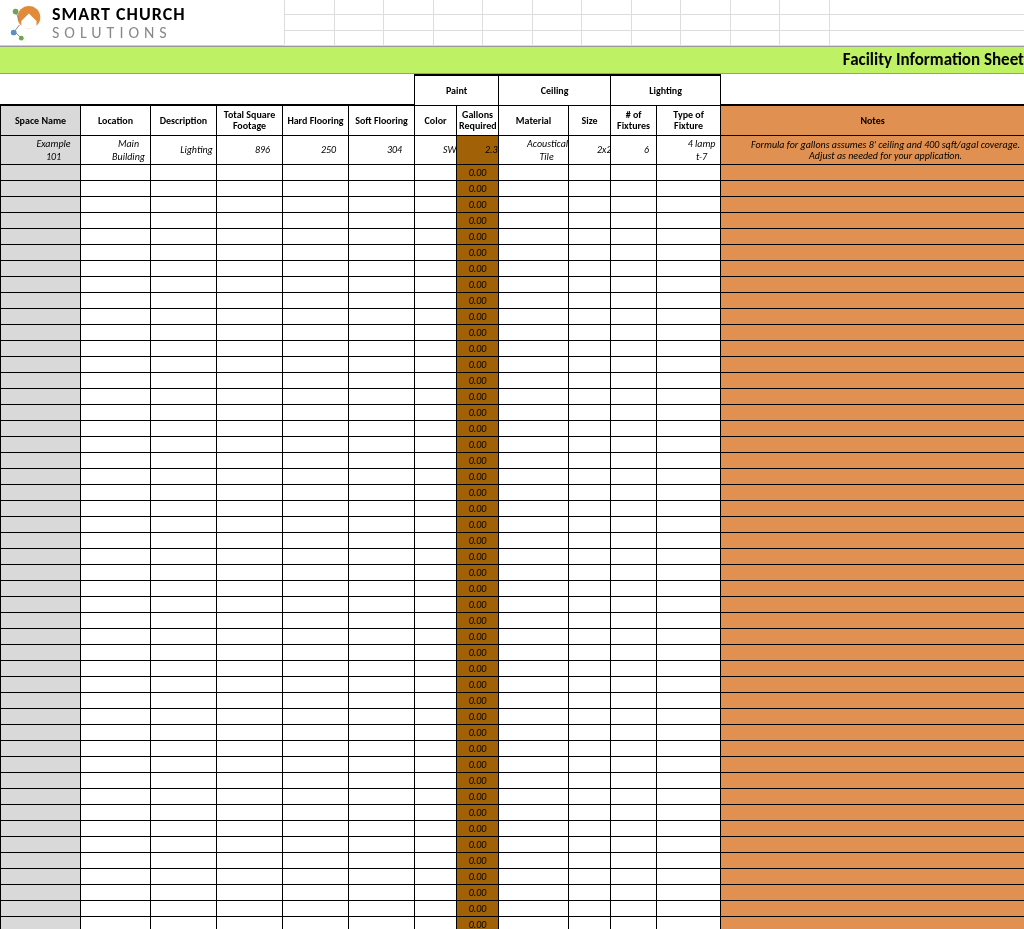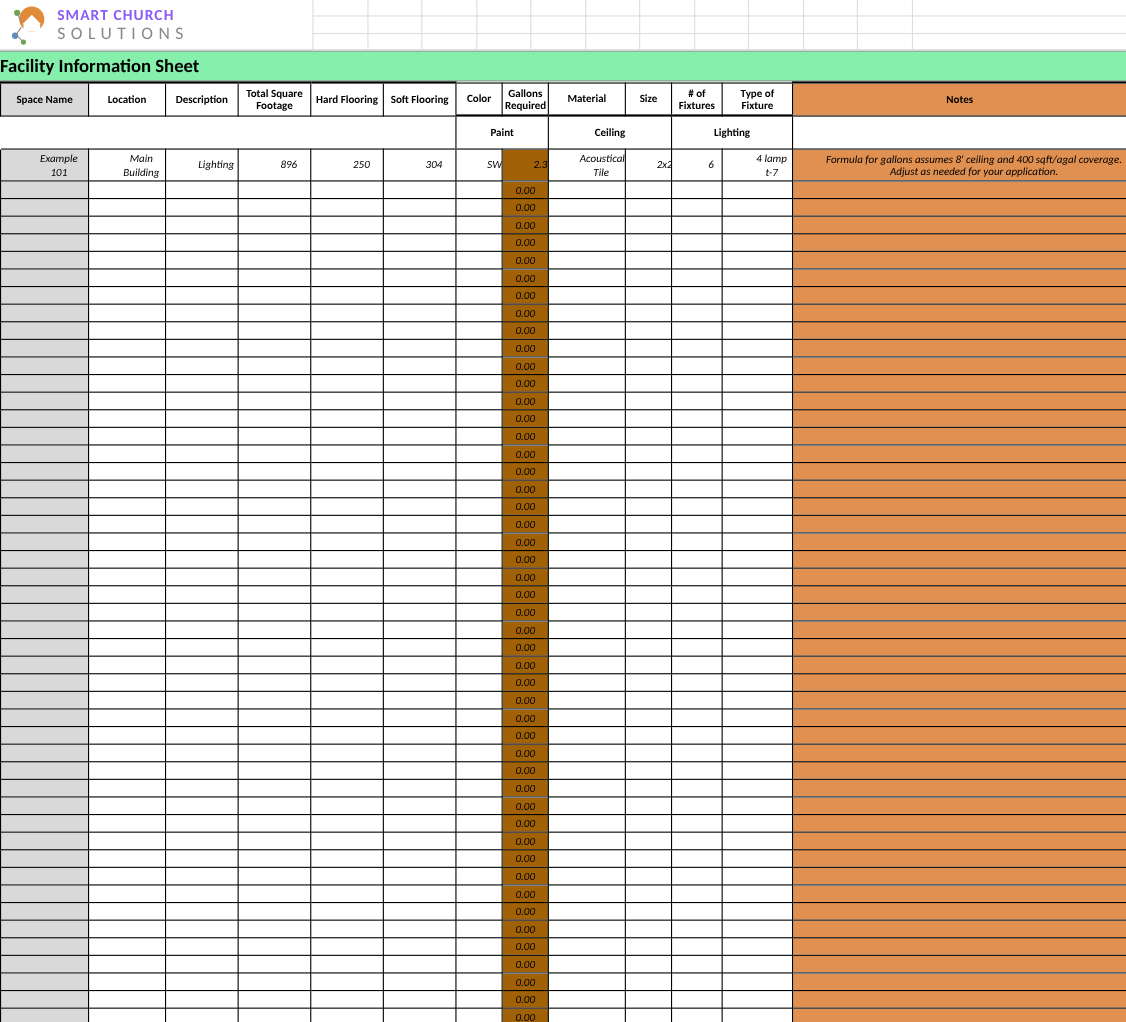--- a/index.html
+++ b/index.html
@@ -26,22 +26,22 @@
   .logo-icon {
     width: 38px; height: 38px;
     position: relative;
     margin-right: 6px;
   }
   .logo-icon svg { width: 38px; height: 38px; }
   .logo-text {
     line-height: 1;
   }
   .logo-text .top {
-    color: #8b5cf6;
-    font-size: 14px;
+    color: #000000;
+    font-size: 18px;
     font-weight: 700;
     letter-spacing: 1px;
   }
   .logo-text .bottom {
     color: #888;
     font-size: 16px;
     letter-spacing: 5px;
     margin-top: 2px;
   }
   .header-grid {
@@ -52,22 +52,22 @@
     display: flex;
     flex-direction: column;
   }
   .header-grid-row { display: flex; flex: 1; }
   .hg-cell {
     border-left: 1px solid #ddd;
     border-bottom: 1px solid #ddd;
     flex: 1;
   }
   .title-bar {
-    background: #86efac;
-    text-align: left;
+    background: #bef264;
+    text-align: right;
     font-size: 17px;
     font-weight: 700;
     padding: 2px 0 3px 0;
     border-top: 1px solid #999;
     border-bottom: 1px solid #999;
   }
   table {
     border-collapse: collapse;
     width: 100%;
     table-layout: fixed;
@@ -175,41 +175,41 @@
       <col style="width:66px">
       <col style="width:42px">
       <col style="width:42px">
       <col style="width:70px">
       <col style="width:42px">
       <col style="width:46px">
       <col style="width:64px">
       <col style="width:304px">
     </colgroup>
     <thead>
+      <tr style="height:16px;">
+        <th colspan="6" style="border-left:1px solid #fff;border-right:1px solid #000;border-top:none;border-bottom:none;background:#fff;"></th>
+        <th colspan="2" class="th-thicktop">Paint</th>
+        <th colspan="2" class="th-thicktop">Ceiling</th>
+        <th colspan="2" class="th-thicktop">Lighting</th>
+        <th style="border-top:none;border-right:1px solid #fff;border-bottom:none;background:#fff;"></th>
+      </tr>
       <tr>
         <th class="col-space th-thicktop">Space Name</th>
         <th class="th-thicktop">Location</th>
         <th class="th-thicktop">Description</th>
         <th class="th-thicktop">Total Square Footage</th>
         <th class="th-thicktop">Hard Flooring</th>
         <th class="th-thicktop">Soft Flooring</th>
         <th>Color</th>
         <th>Gallons Required</th>
         <th>Material</th>
         <th>Size</th>
         <th># of Fixtures</th>
         <th>Type of Fixture</th>
         <th class="col-notes th-thicktop">Notes</th>
-      </tr>
-      <tr style="height:16px;">
-        <th colspan="6" style="border-left:1px solid #fff;border-right:1px solid #000;border-top:none;border-bottom:none;background:#fff;"></th>
-        <th colspan="2" class="th-thicktop">Paint</th>
-        <th colspan="2" class="th-thicktop">Ceiling</th>
-        <th colspan="2" class="th-thicktop">Lighting</th>
-        <th style="border-top:none;border-right:1px solid #fff;border-bottom:none;background:#fff;"></th>
       </tr>
     </thead>
     <tbody id="tbody">
       <tr class="example-row" style="height:28px;">
         <td class="col-space">Example 101</td>
         <td>Main Building</td>
         <td>Lighting</td>
         <td>896</td>
         <td>250</td>
         <td>304</td>

